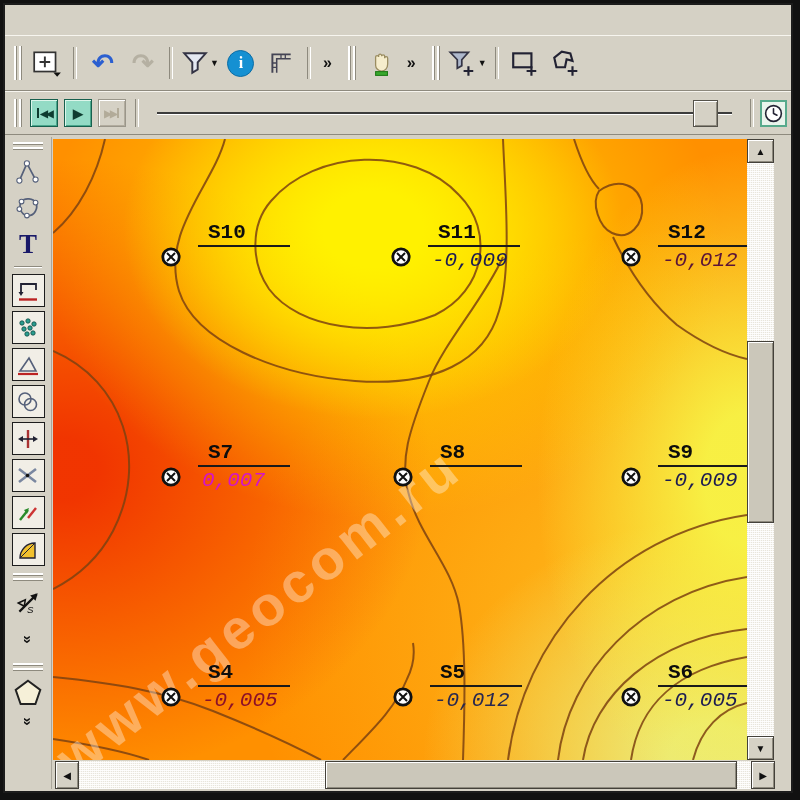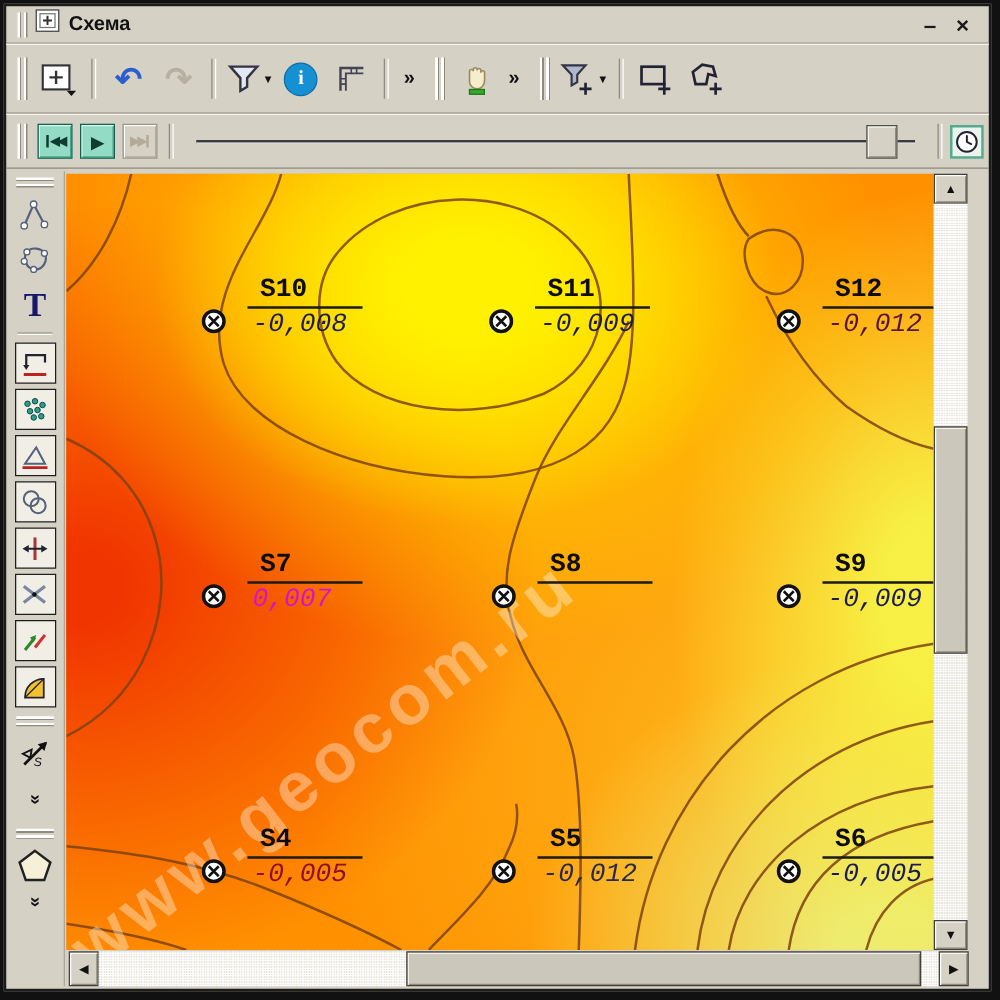--- a/index.html
+++ b/index.html
@@ -88,34 +88,20 @@
   .vscroll .strack-area{position:absolute;left:0;top:24px;width:27px;height:573px;}
   .hscroll{position:absolute;left:50px;top:756px;width:720px;height:28px;}
   .hscroll .sbtn{position:absolute;top:0;width:24px;height:28px;}
   .hscroll .strack-area{position:absolute;top:0;left:24px;width:672px;height:28px;}
 </style>
 </head>
 <body>
 
 <div class="window">
 
-  <div class="titlebar">
-    <span class="vgrip"></span>
-    <span>
-      <svg width="22" height="22" viewBox="0 0 22 22">
-          <rect x="2" y="2" width="18" height="17" fill="#fff" stroke="#444"></rect>
-          <rect x="5" y="5" width="12" height="11" fill="none" stroke="#777"></rect>
-          <path d="M11,6.6 v7.4 M7.4,10.3 h7.2" stroke="#333" stroke-width="1.6"></path>
-        </svg>
-    </span>
-    <span class="title-text">Схема</span>
-    <span class="tb-spacer"></span>
-    <span class="capbtn">–</span>
-    <span class="capbtn">×</span>
-  </div>
 
   <div class="tb tb1">
     <span class="vgrip tall"></span>
     <span class="tbtn">
       <svg width="32" height="28" viewBox="0 0 30 26">
           <rect x="3" y="3" width="20" height="18" fill="#fff" stroke="#333" stroke-width="1.6"></rect>
           <path d="M13,7 V17 M8,12 H18" stroke="#333" stroke-width="1.8"></path>
           <path d="M21,22 h7 l-3.5,4 z" fill="#111"></path>
         </svg>
     </span>
@@ -329,21 +315,20 @@
     </svg>
     <div class="watermark">www.geocom.ru</div>
     <div id="stations-layer">
         <div class="station" style="left: 118px; top: 118px;">
           <svg class="marker" width="20" height="20" viewBox="0 0 20 20">
             <circle cx="10" cy="10" r="8.2" fill="#fff" stroke="#111" stroke-width="2.8"></circle>
             <path d="M6,6 L14,14 M14,6 L6,14" stroke="#111" stroke-width="2"></path>
           </svg>
           <div class="slabel">
             <div class="snm">S10</div>
-            <div class="sval" style="color: rgb(28, 28, 82);">-0,008</div>
           </div>
         </div>
         <div class="station" style="left: 348px; top: 118px;">
           <svg class="marker" width="20" height="20" viewBox="0 0 20 20">
             <circle cx="10" cy="10" r="8.2" fill="#fff" stroke="#111" stroke-width="2.8"></circle>
             <path d="M6,6 L14,14 M14,6 L6,14" stroke="#111" stroke-width="2"></path>
           </svg>
           <div class="slabel">
             <div class="snm">S11</div>
             <div class="sval" style="color: rgb(28, 28, 82);">-0,009</div>

